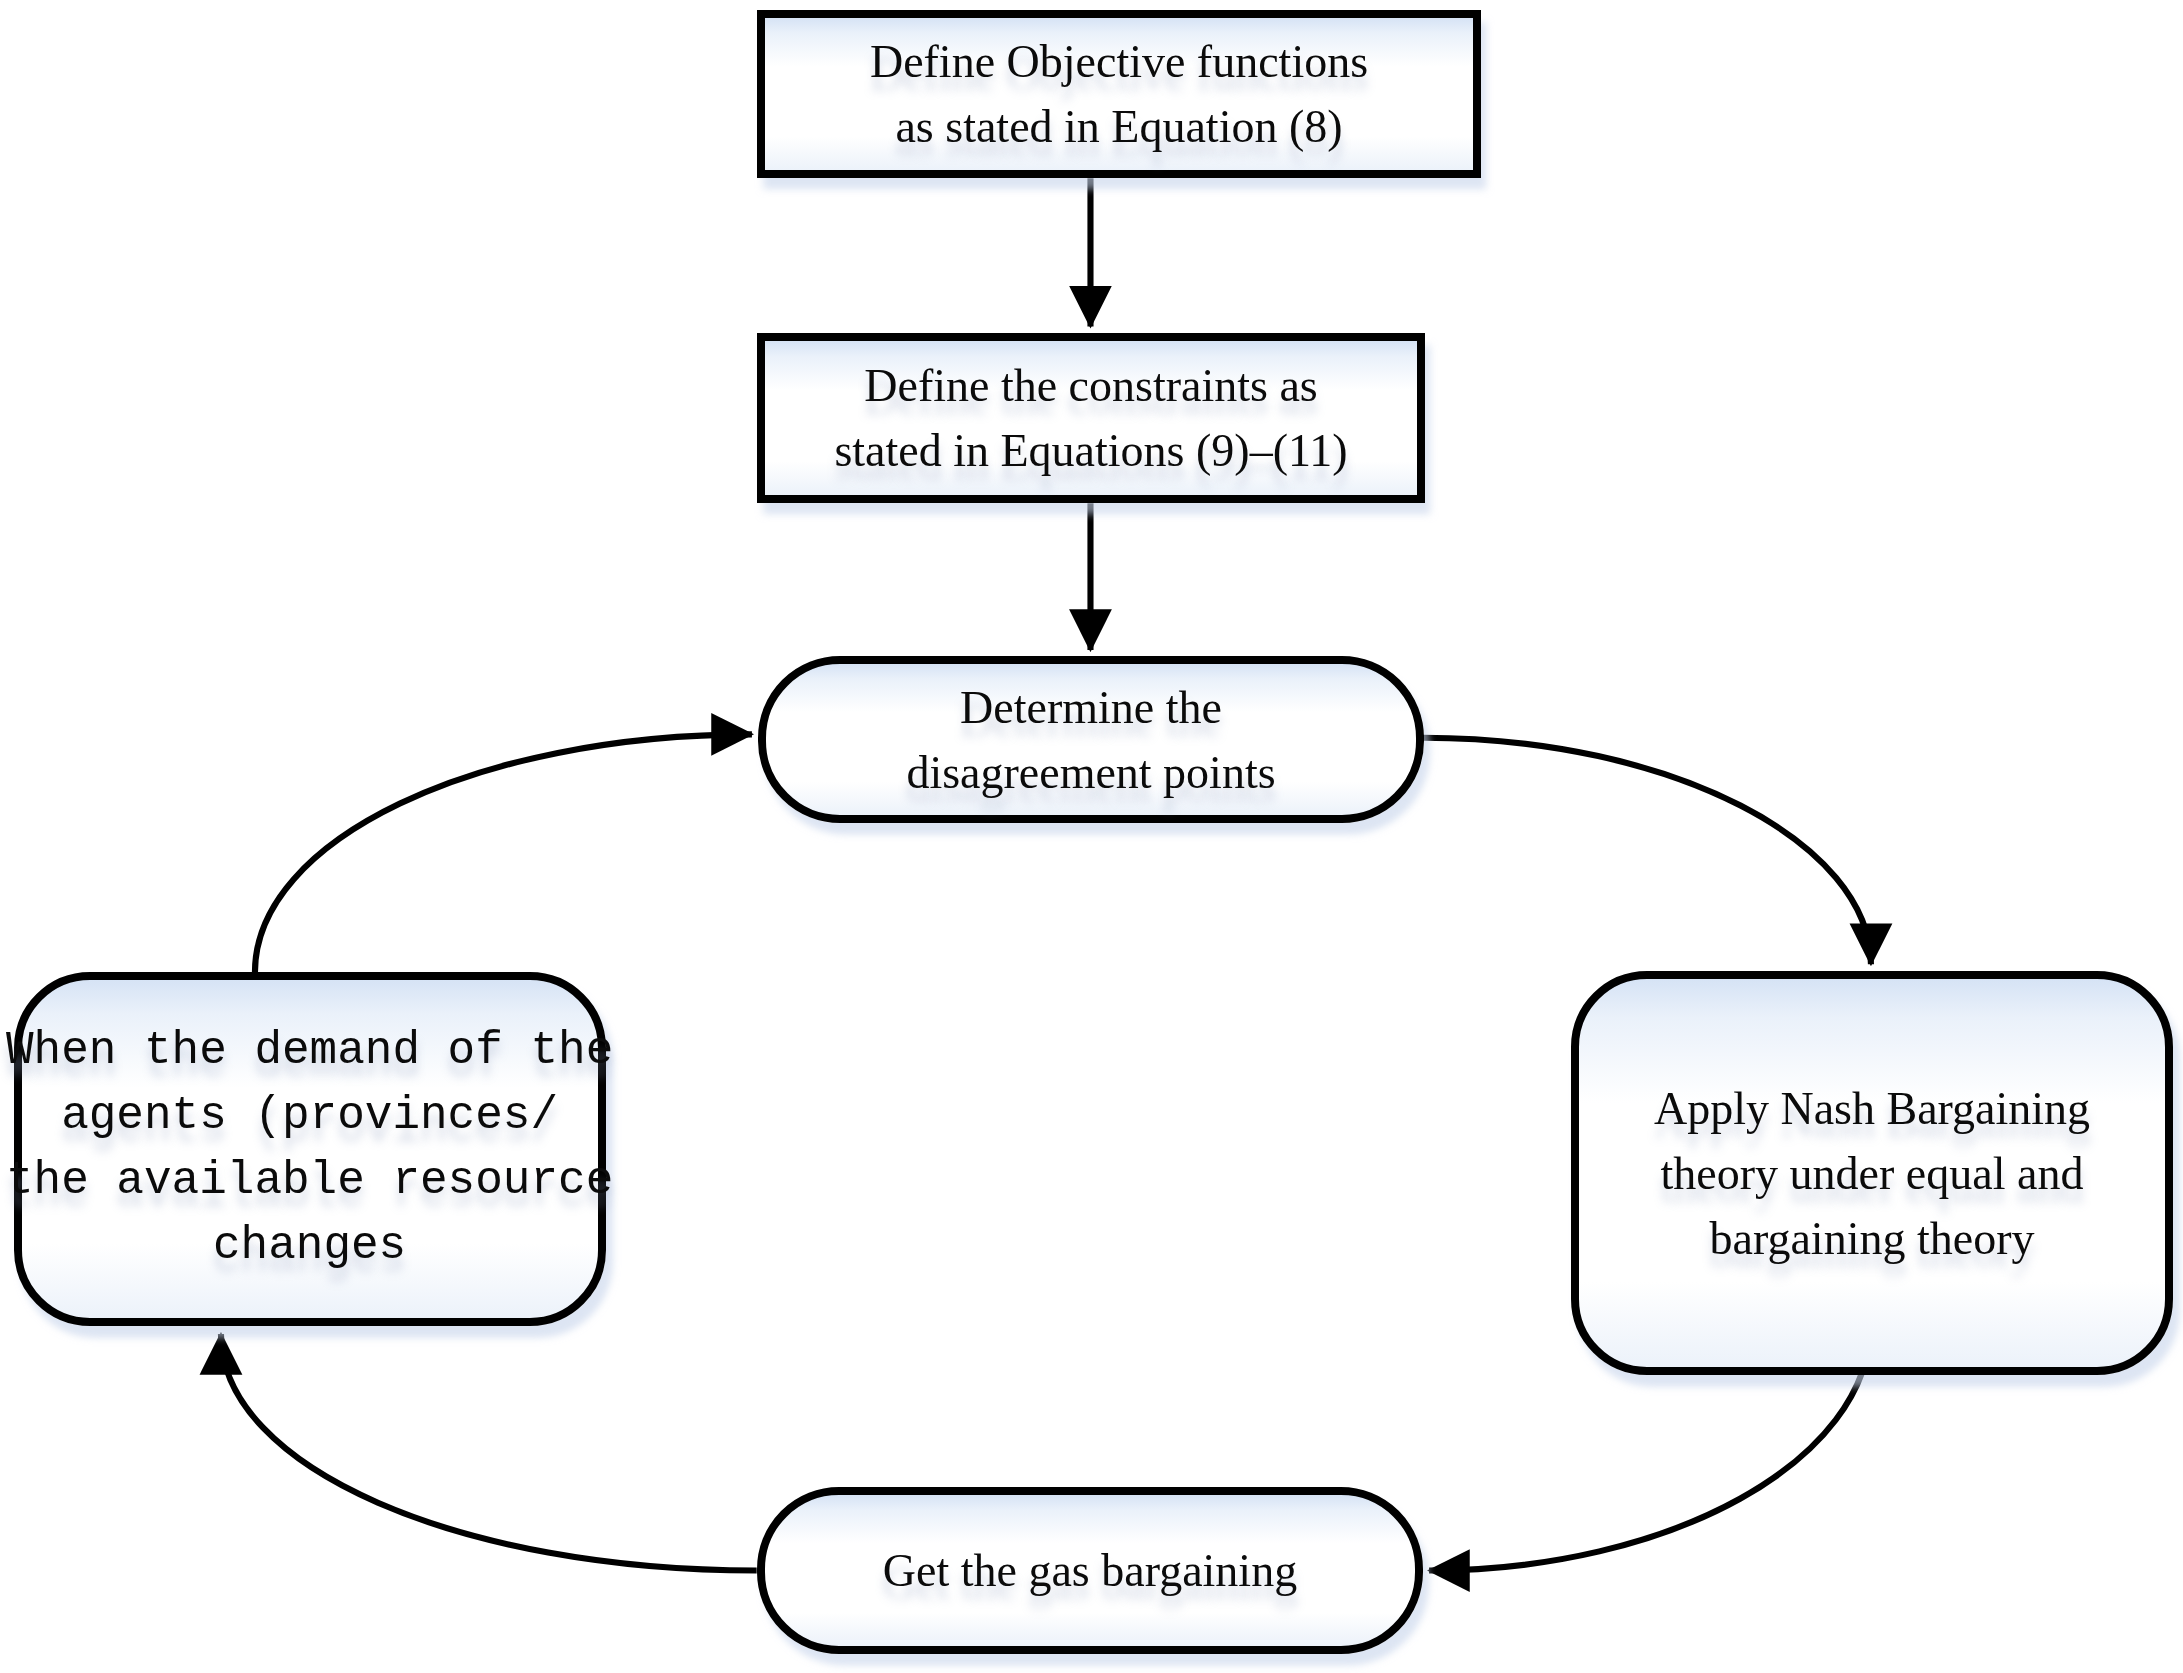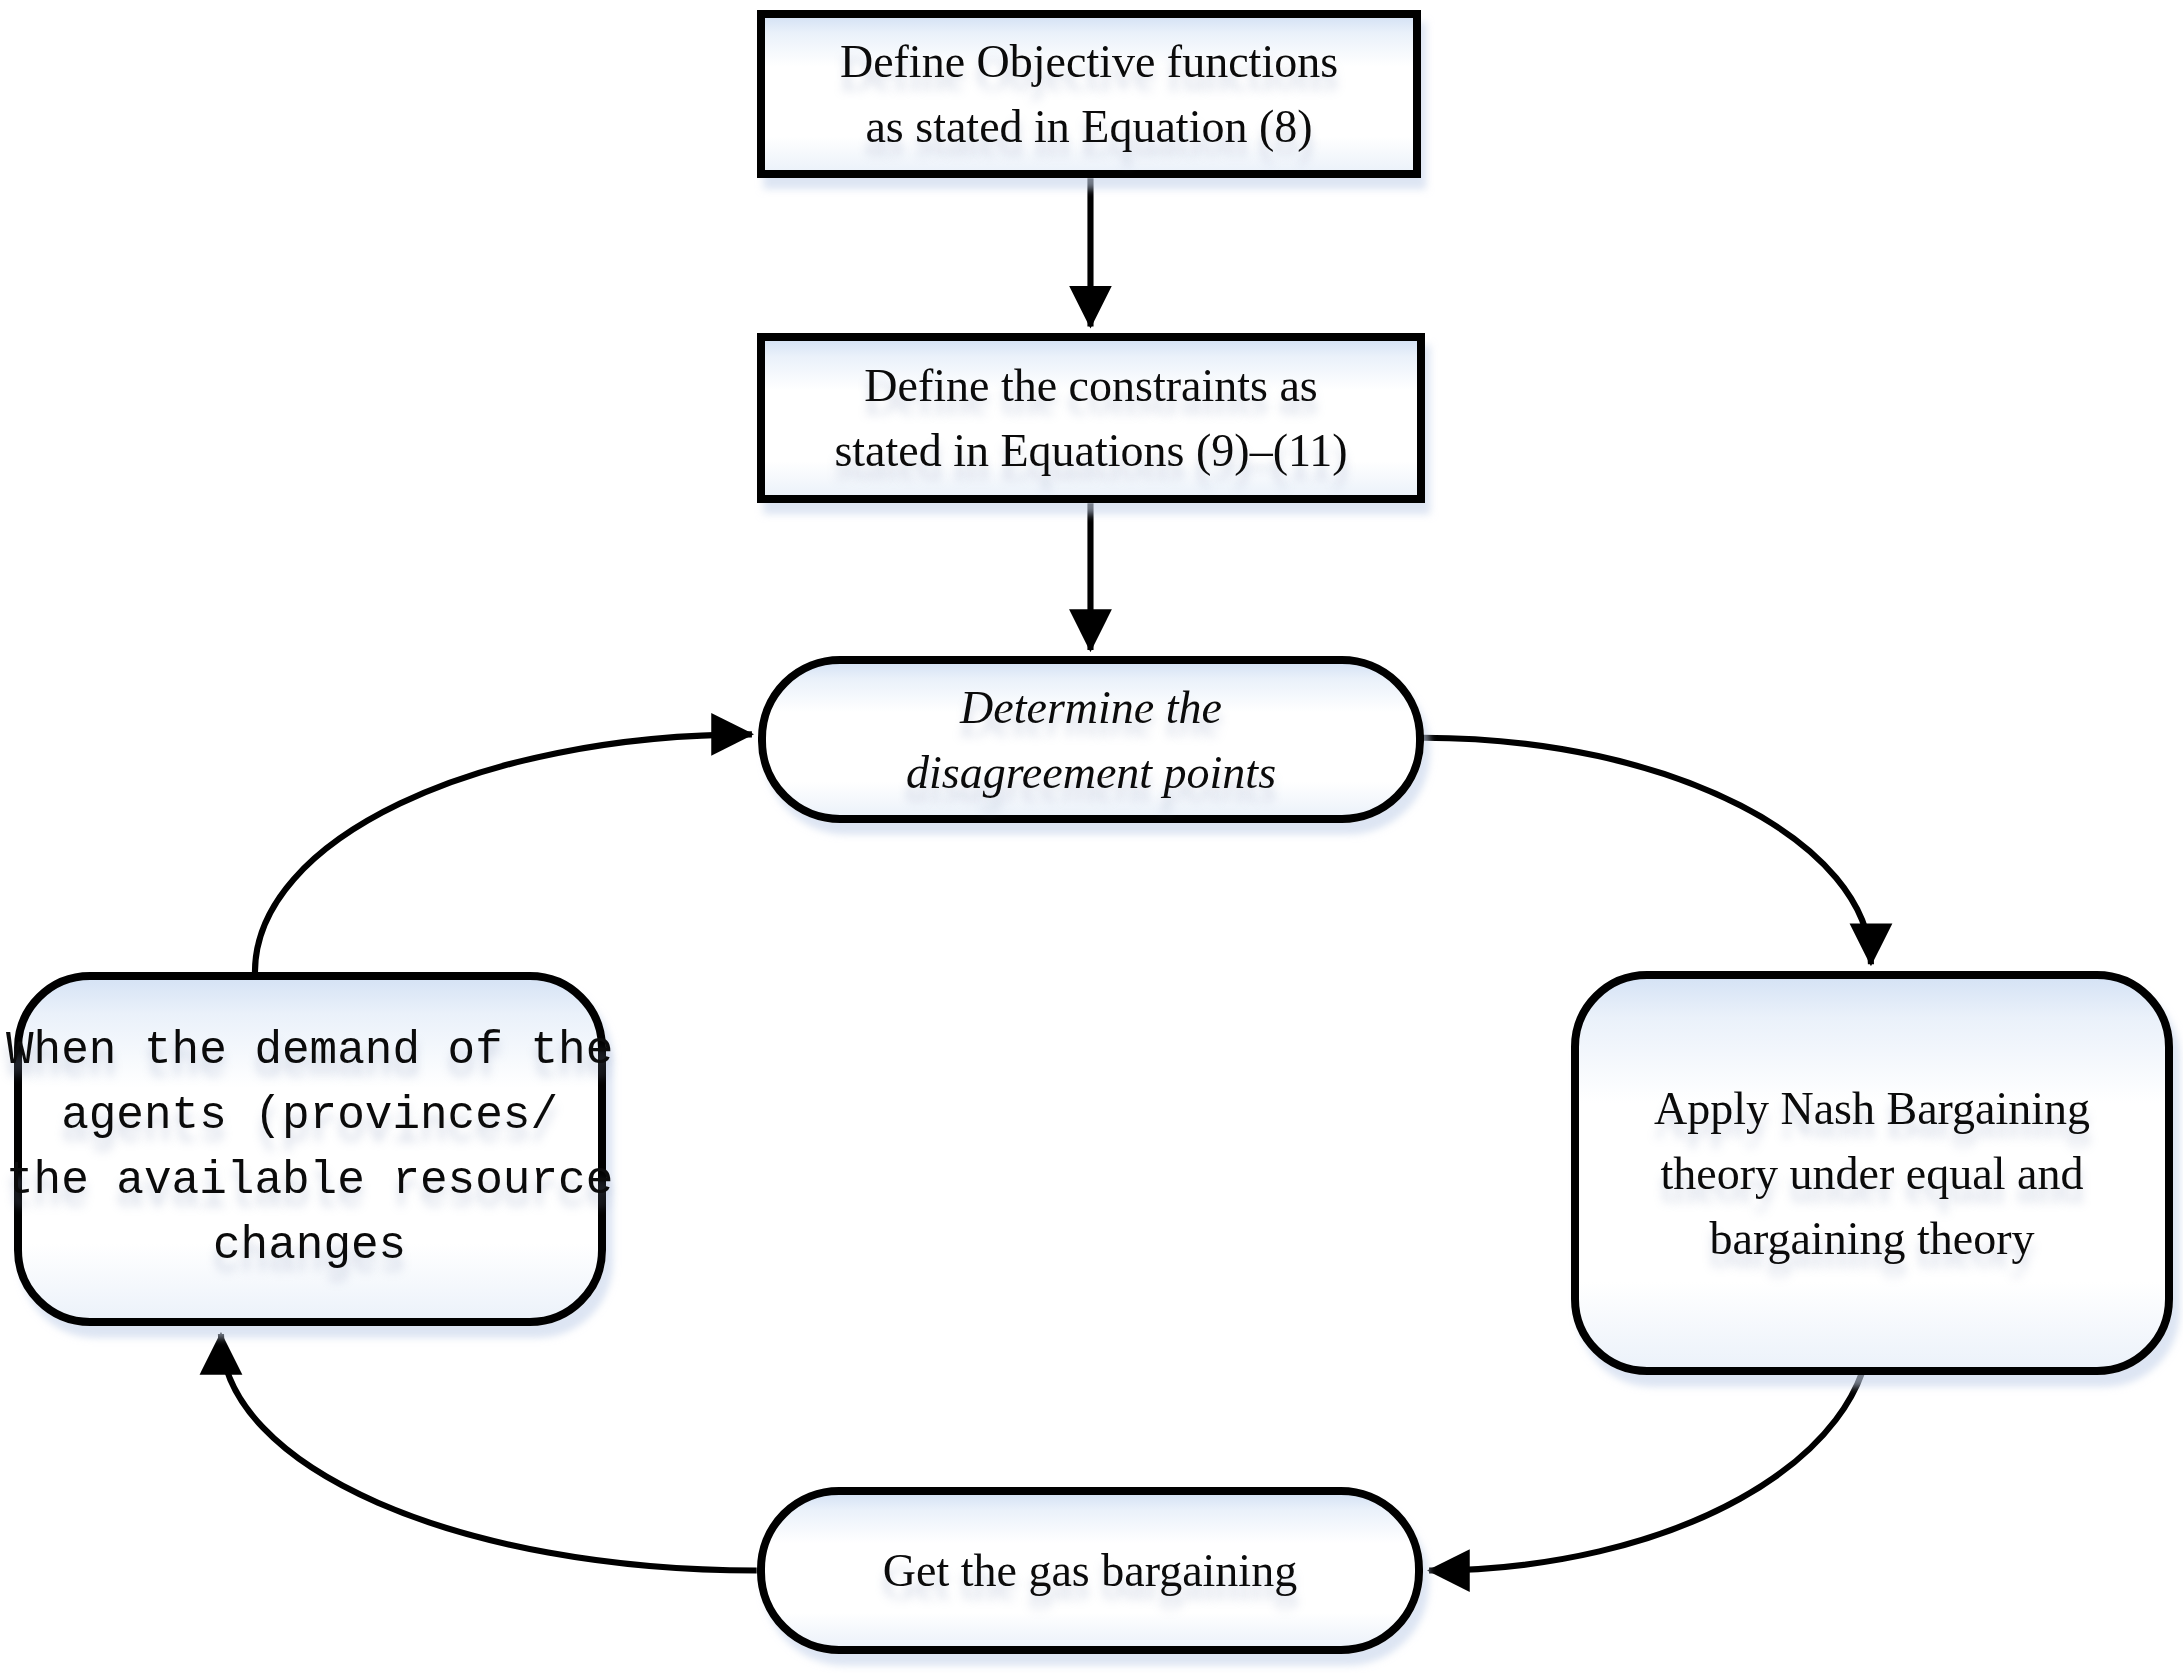--- a/index.html
+++ b/index.html
@@ -39,23 +39,23 @@
     display: block;
     white-space: nowrap;
     font-size: 46px;
     line-height: 65px;
     text-shadow: 0 13px 9.5px rgba(148, 163, 193, 0.42);
   }
   .rect { border-radius: 0; }
   .stadium { border-radius: 82px; }
   .biground { border-radius: 76px; }
 
-  .n-objective    { left: 757px; top: 10.2px;   width: 664px; height: 168px; }
+  .n-objective    { left: 757px; top: 10.2px;   width: 724px; height: 168px; }
   .n-constraints  { left: 757px; top: 333px;  width: 668px; height: 170px; }
-  .n-disagreement { left: 758px; top: 656px;  width: 666px; height: 167px; font-style: italic; }
+  .n-disagreement { left: 758px; top: 656px;  width: 666px; height: 167px; }
   .n-nash         { left: 1571px; top: 971px; width: 602px; height: 404px; }
   .n-allocation   { left: 757px; top: 1487px; width: 666px; height: 167px; }
   .n-demand       { left: 13.6px;   top: 972px; width: 592px; height: 354px; font-family: Liberation Mono, monospace; }
 
   .flow-path {
     fill: none;
     stroke: #000000;
     stroke-width: 9;
   }
 </style>

